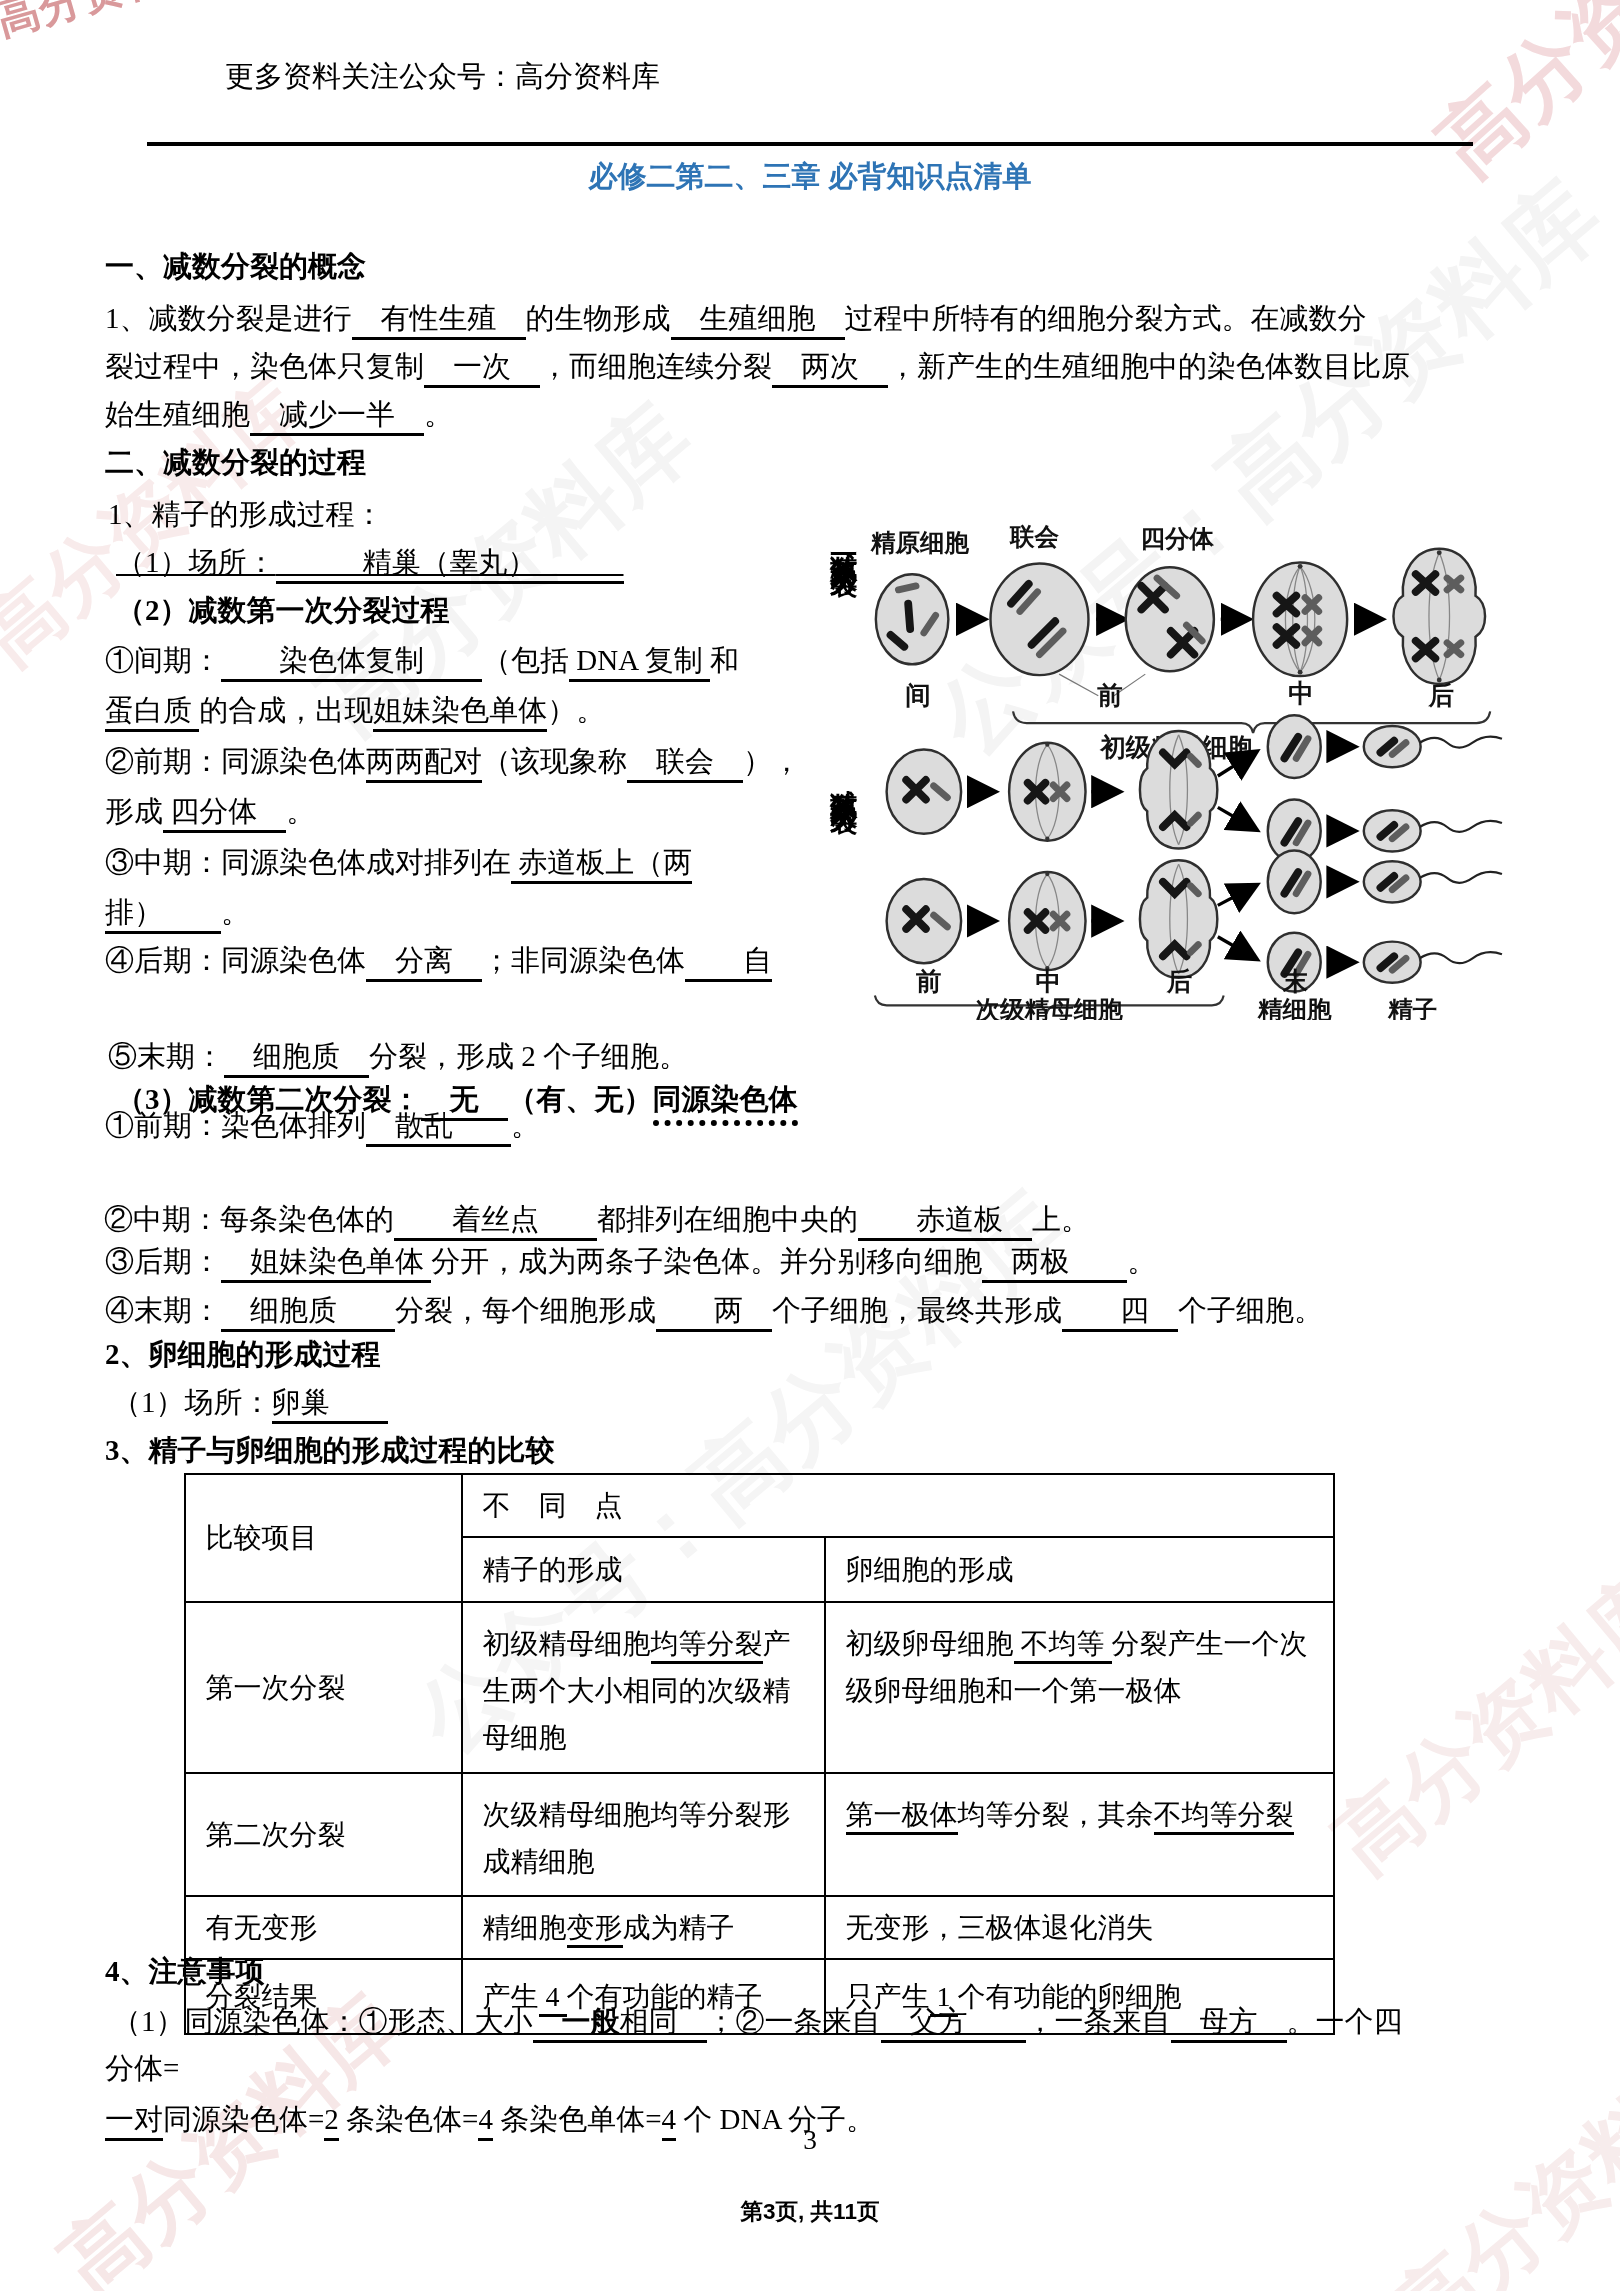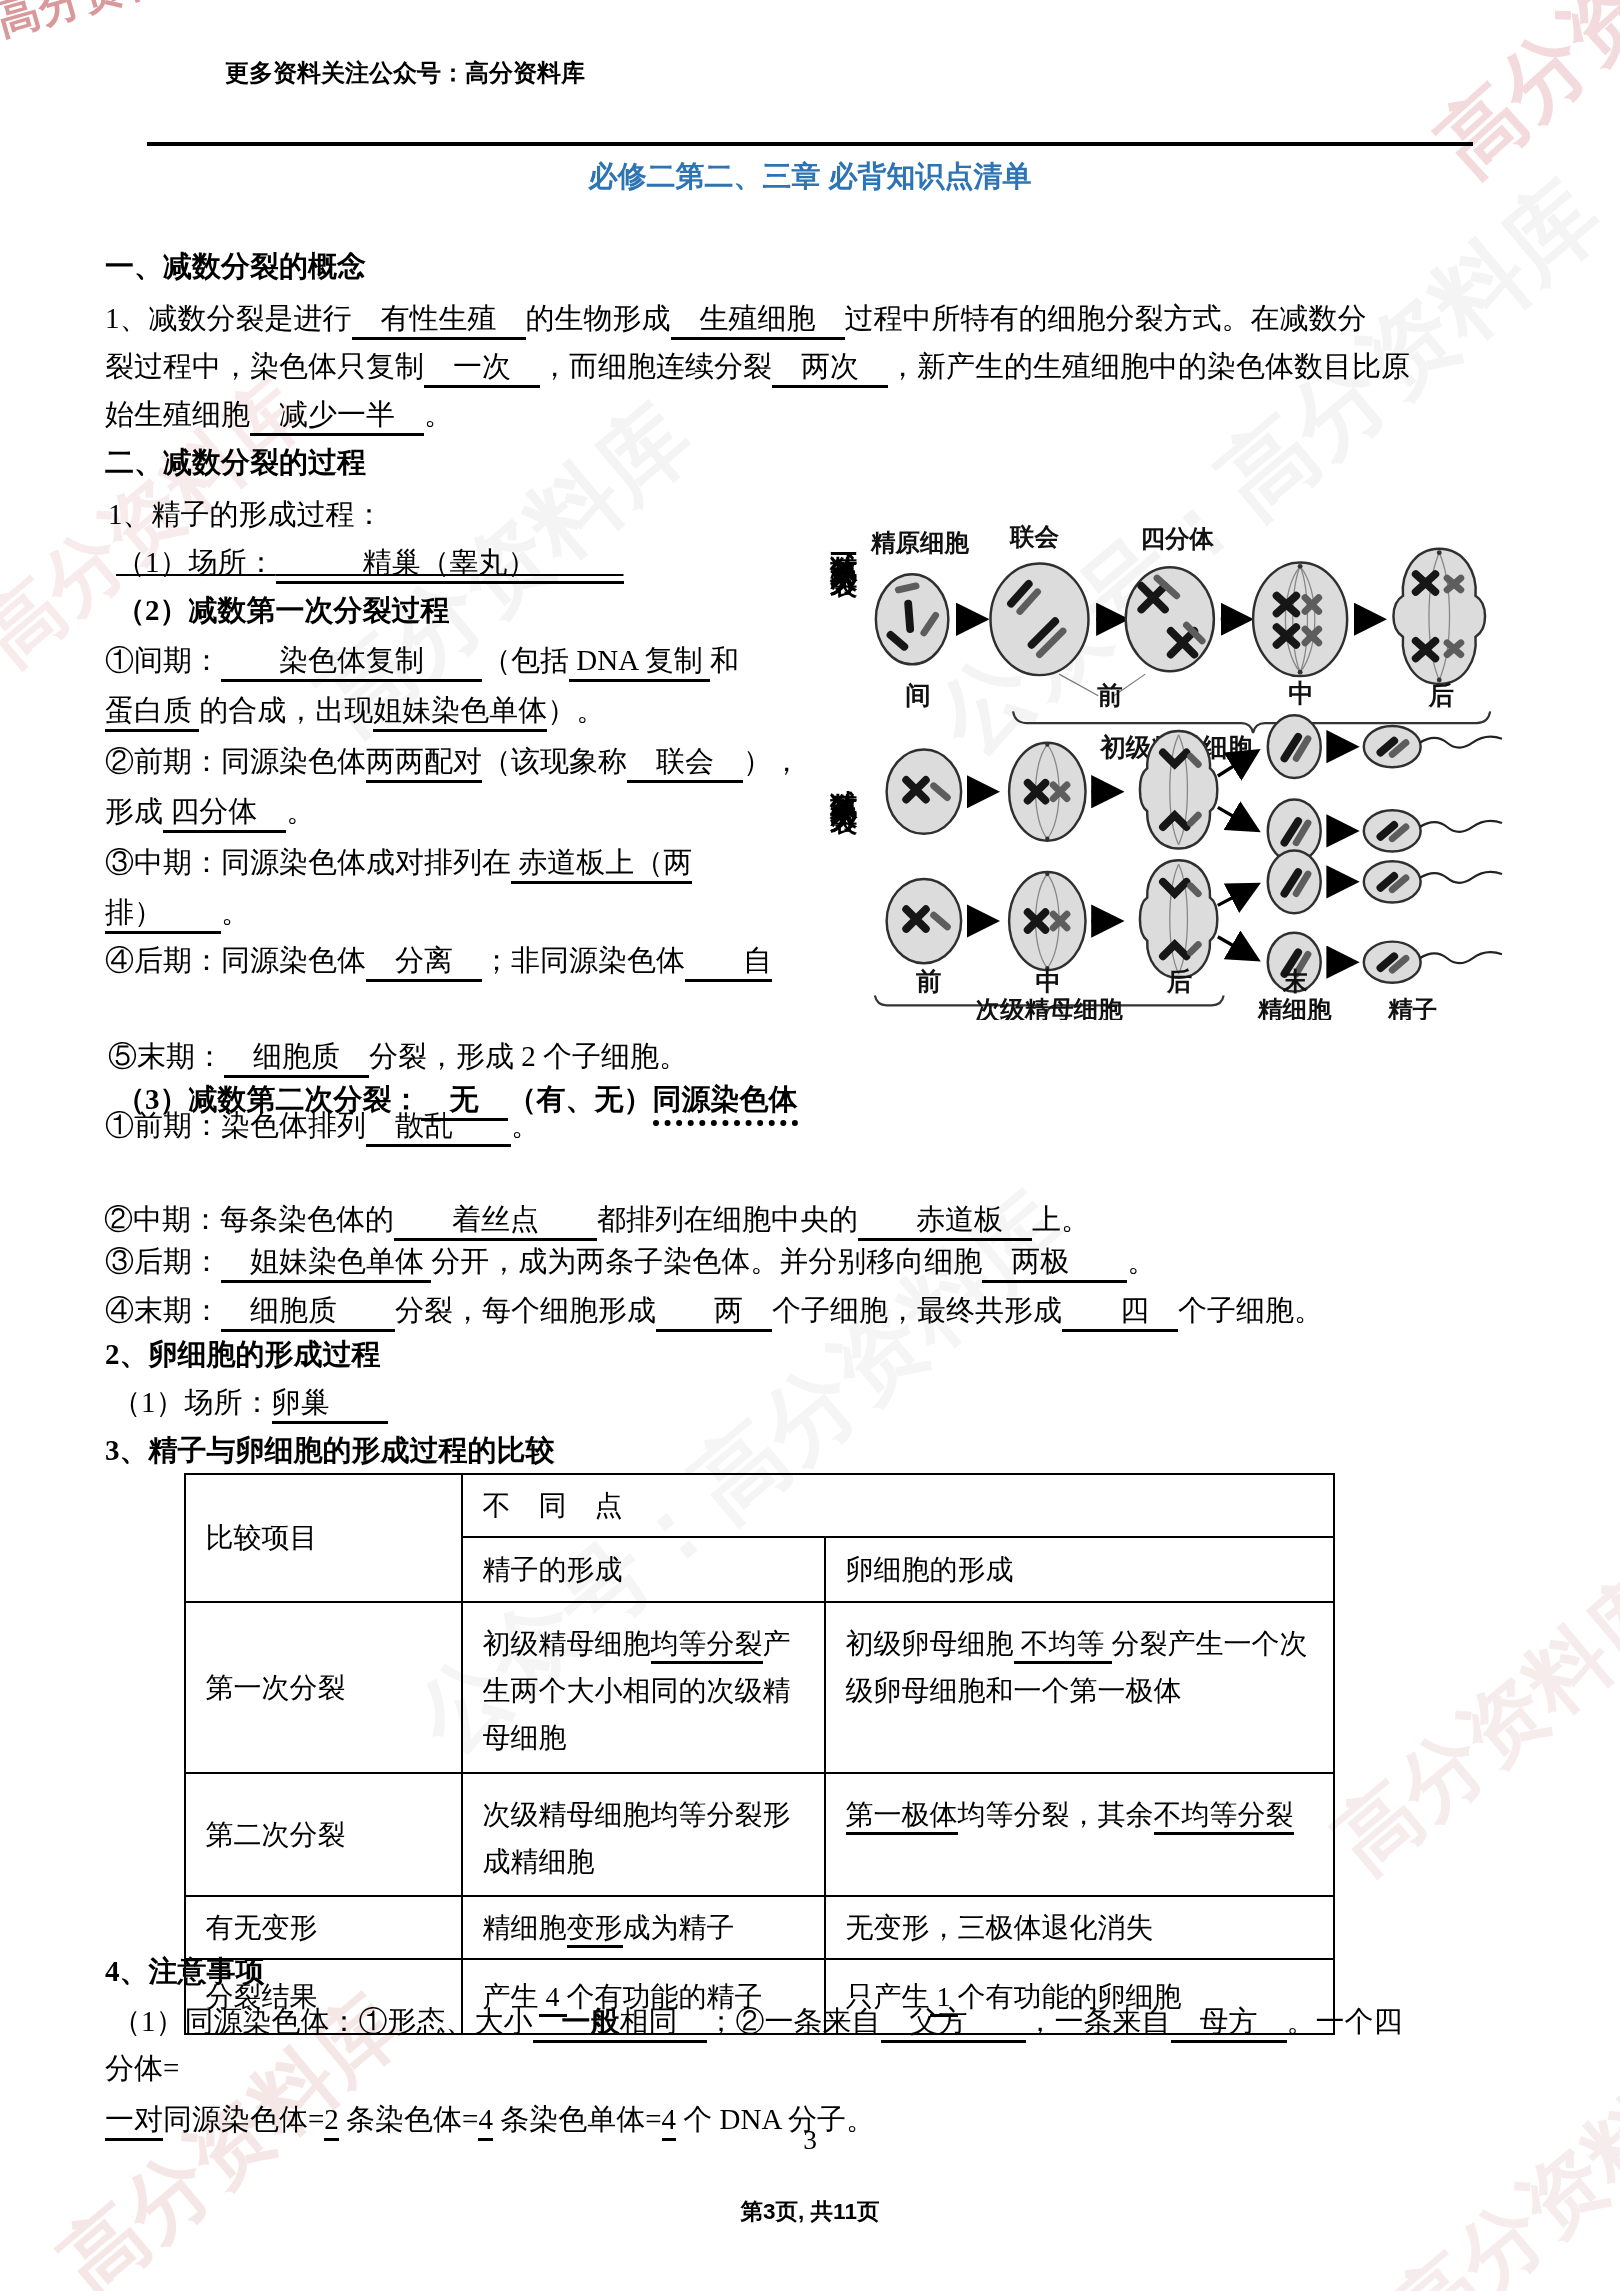--- a/index.html
+++ b/index.html
@@ -2,21 +2,21 @@
 <html><head>
 <meta charset="utf-8">
 <style>
   html,body{margin:0;padding:0;background:#888;}
   .page{position:relative;width:1620px;height:2292px;background:#fff;overflow:hidden;
         font-family:"Liberation Serif",serif;color:#000;}
   .wm{position:absolute;z-index:0;white-space:nowrap;font-family:"Liberation Sans",sans-serif;
       font-weight:bold;pointer-events:none;transform-origin:left top;}
   .content{position:absolute;inset:0;z-index:1;}
   .hdr-note{position:absolute;left:225px;top:57px;font-family:"Liberation Sans",sans-serif;
-            font-weight:bold;font-size:24px;}
+            font-weight:normal;font-size:29px;}
   .hdr-rule{position:absolute;left:147px;top:142px;width:1326px;height:3.9px;background:#000;}
   .doc-title{position:absolute;left:0;top:157px;width:1620px;text-align:center;
              font-family:"Liberation Sans",sans-serif;font-weight:bold;font-size:29px;}
   .ln{position:absolute;white-space:nowrap;font-size:29px;line-height:43px;}
   .ln .u{border-bottom:3.9px solid #000;padding-bottom:2.9px;}
   .ln .b{font-weight:bold;}
   .ln .d{border-bottom:6.9px dotted #000;padding-bottom:4.9px;}
   table.cmp{position:absolute;left:184px;top:1473px;width:1149px;border-collapse:collapse;
             table-layout:fixed;font-size:28px;}
   table.cmp td{border:2px solid #000;padding:5.9px 9.8px 5.9px 19.6px;vertical-align:middle;line-height:47px;}

